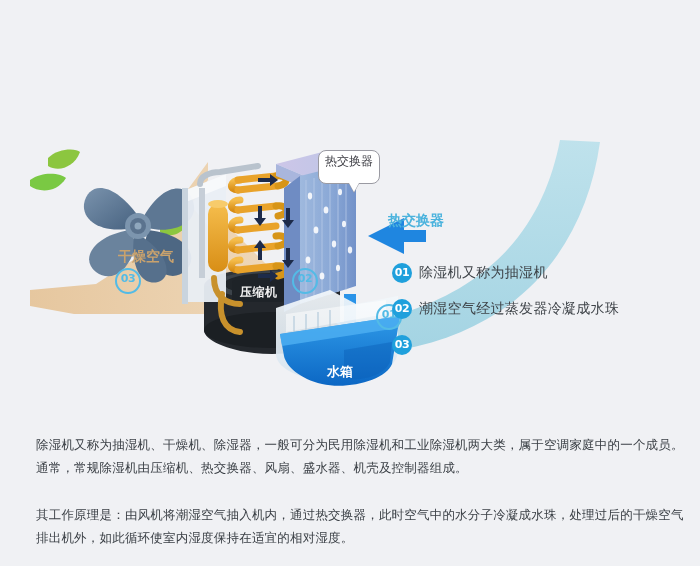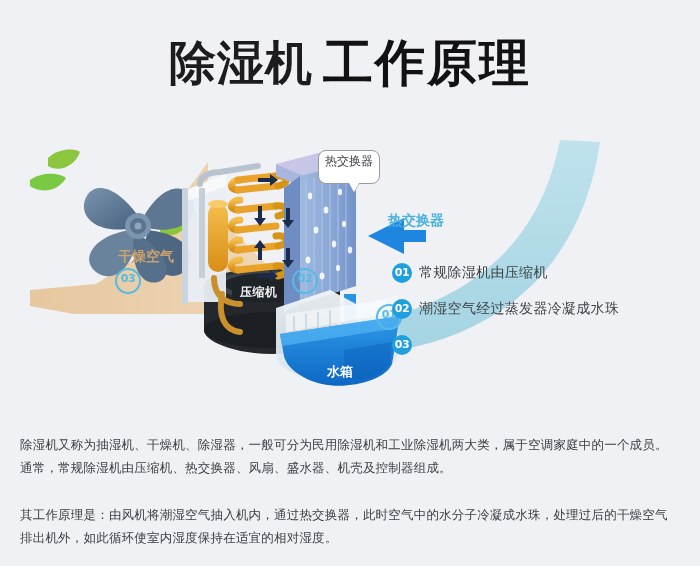--- a/index.html
+++ b/index.html
@@ -168,42 +168,39 @@
   .legend-text {
     font-size: 14px;
     color: #3e4348;
     white-space: nowrap;
     letter-spacing: 0.3px;
   }
 
   
   .body-copy {
     position: absolute;
-    left: 20px;
+    left: 36px;
     top: 420px;
     width: 650px;
   }
   .para {
     font-size: 12.5px;
     line-height: 23px;
     color: #3b4046;
     letter-spacing: 0.2px;
   }
   .para + .para {
     margin-top: 24px;
   }
 </style>
 </head>
 <body>
 
 <div class="page">
 
-  <div class="title-wrap">
-    <span class="title-1">除湿机</span><span class="title-2">工作原理</span>
-  </div>
 
   <div class="stage">
     <svg width="700" height="280" viewBox="0 0 700 280" xmlns="http://www.w3.org/2000/svg">
       <defs>
         <linearGradient id="arcGrad" x1="0" y1="0" x2="0" y2="1">
           <stop offset="0%" stop-color="#bfe2ec"></stop>
           <stop offset="100%" stop-color="#a4d4e3"></stop>
         </linearGradient>
         <linearGradient id="tanGrad" x1="0" y1="0" x2="1" y2="0">
           <stop offset="0%" stop-color="#e6c79f"></stop>
@@ -395,21 +392,21 @@
   <div class="callout">热交换器</div>
 
   <span class="diag-label lbl-dry">干燥空气</span>
   <span class="diag-label lbl-humid">热交换器</span>
   <span class="diag-label lbl-tank">水箱</span>
   <span class="diag-label lbl-comp">压缩机</span>
 
   <div class="legend">
     <div class="legend-row">
       <span class="legend-badge">01</span>
-      <span class="legend-text">常规除湿机由压缩机</span>
+      <span class="legend-text">除湿机又称为抽湿机</span>
     </div>
     <div class="legend-row">
       <span class="legend-badge">02</span>
       <span class="legend-text">潮湿空气经过蒸发器冷凝成水珠</span>
     </div>
     <div class="legend-row">
       <span class="legend-badge">03</span>
     </div>
   </div>
 

